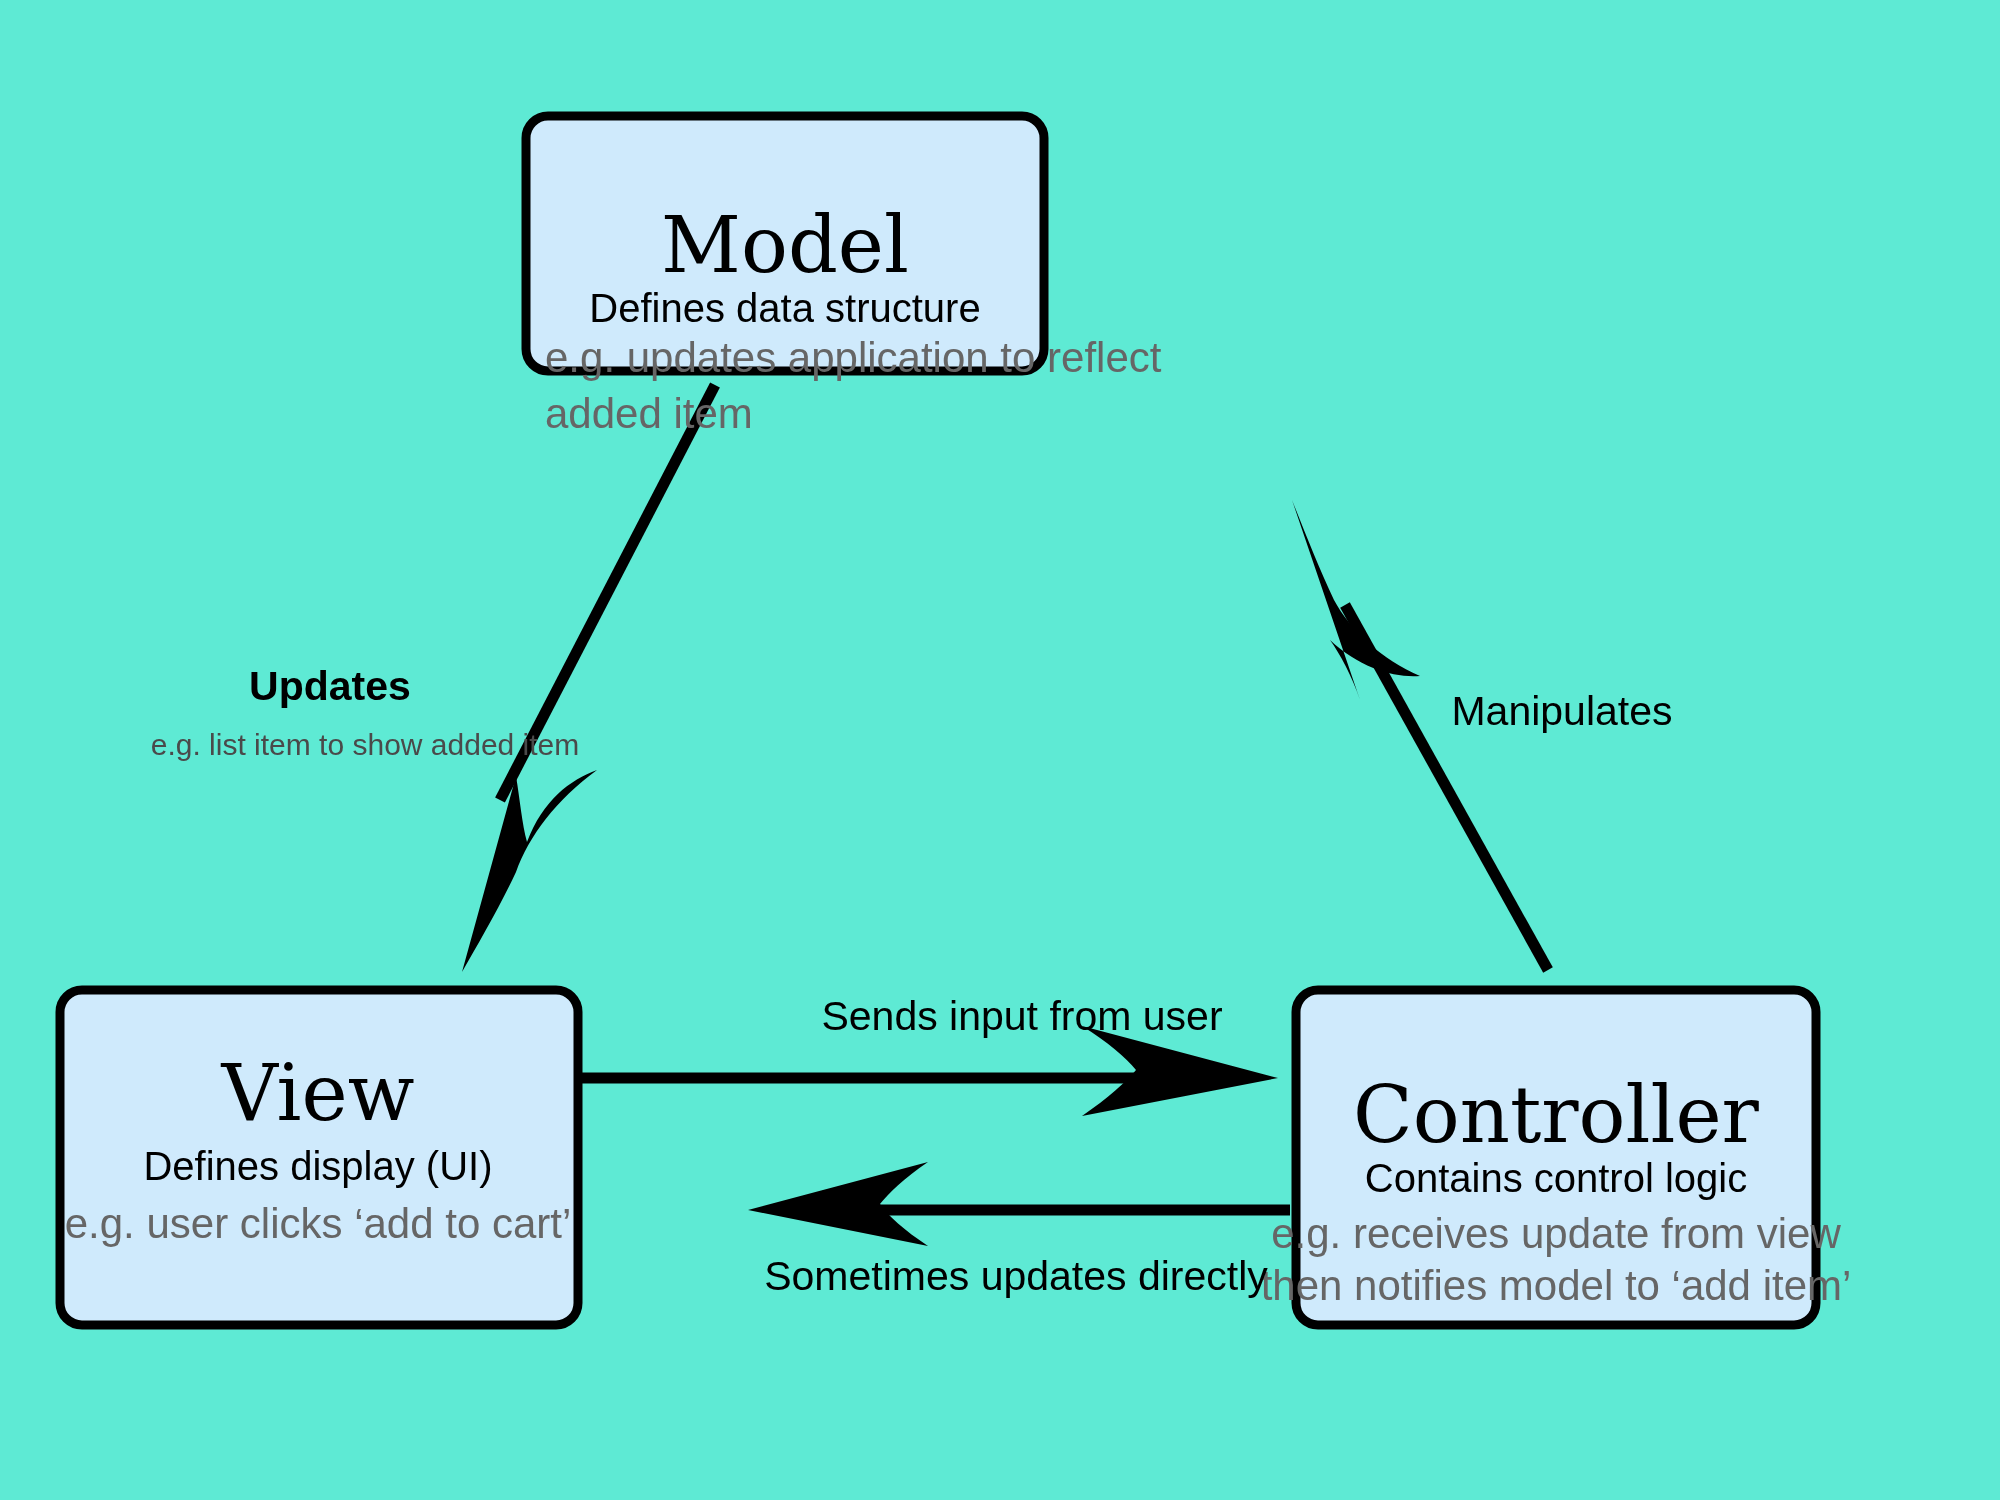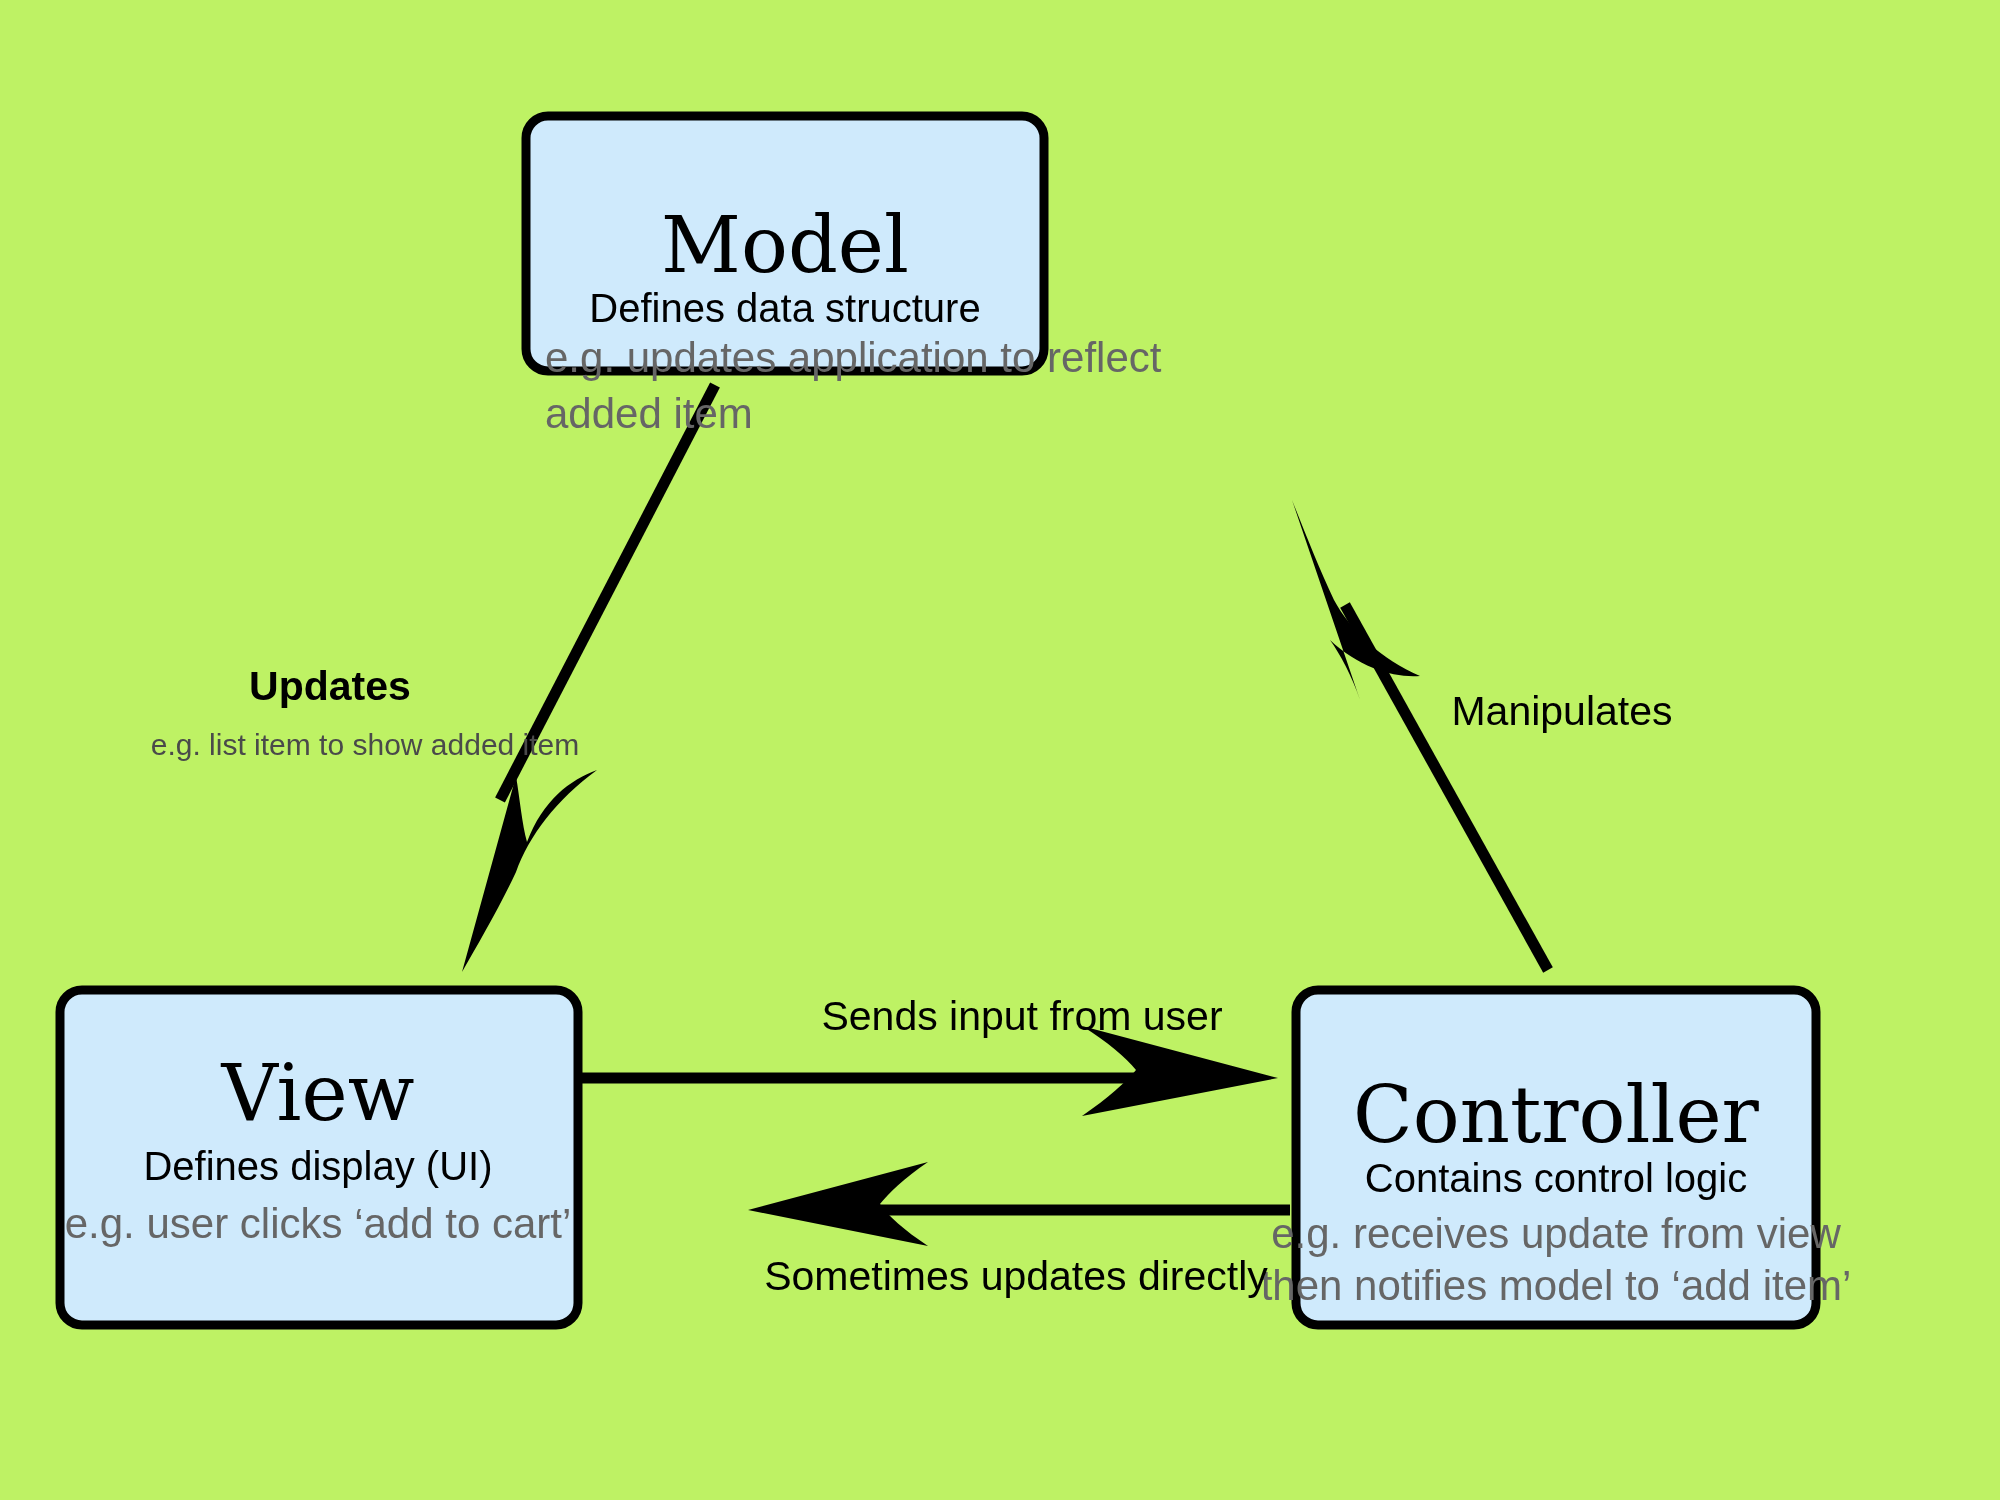--- a/index.html
+++ b/index.html
@@ -4,21 +4,21 @@
 <style>
   html, body {
     margin: 0;
     padding: 0;
     background: #46704e;
   }
   #stage {
     position: relative;
     width: 2000px;
     height: 1500px;
-    background: #bef264;
+    background: #5eead4;
     overflow: hidden;
     font-family: "Liberation Sans", sans-serif;
   }
   #stage svg {
     position: absolute;
     top: 0; left: 0;
     width: 2000px;
     height: 1500px;
     display: block;
   }

